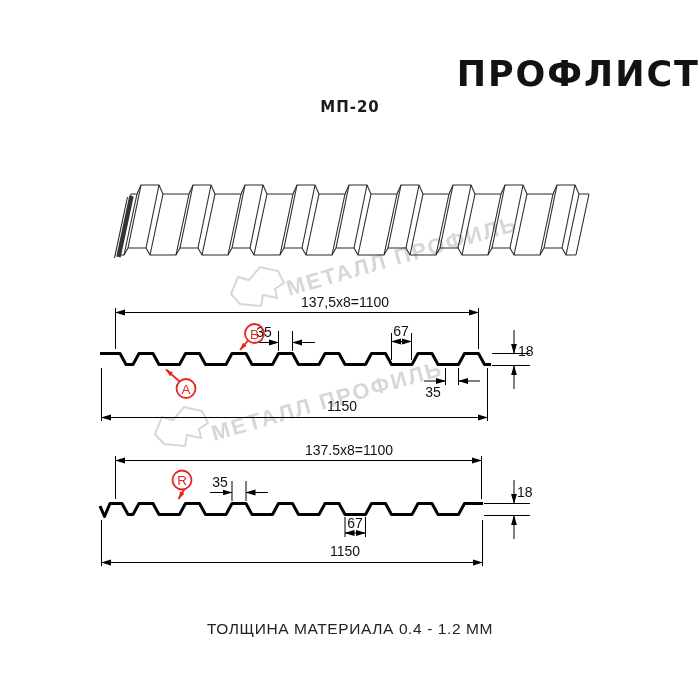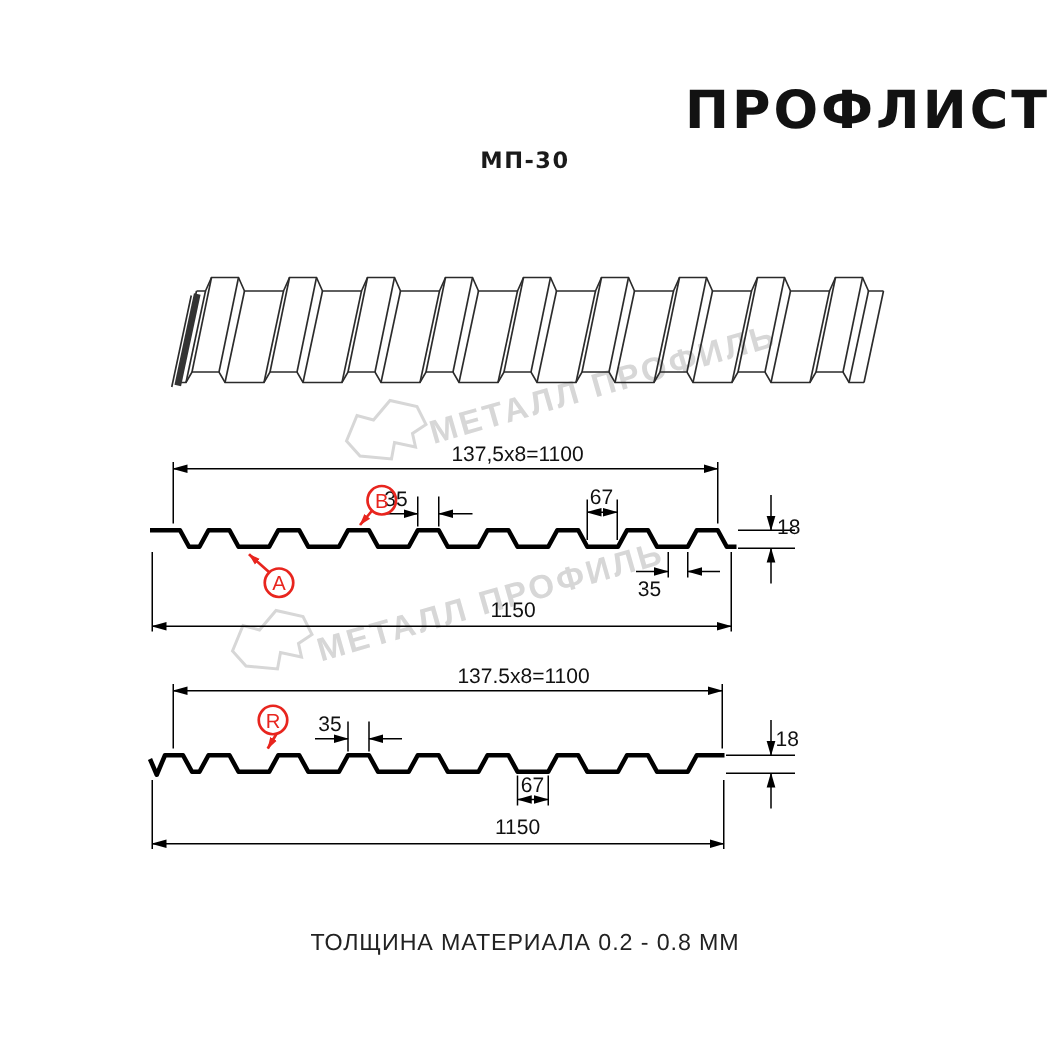--- a/index.html
+++ b/index.html
@@ -22,22 +22,22 @@
   .wmtext{font:bold 22px "Liberation Sans",sans-serif;fill:var(--wm,#d7d7d7);
           letter-spacing:2px;}
   .red{stroke:var(--red,#e8251e);fill:none;stroke-width:1.8;}
   .redletter{font:13.5px "Liberation Sans",sans-serif;fill:var(--red,#e8251e);}
   .l3d{stroke:#2b2b2b;stroke-width:1.1;fill:none;}
 </style>
 </head>
 <body>
 
 <div class="title">ПРОФЛИСТ</div>
-<div class="subtitle">МП-30</div>
-<div class="footer">ТОЛЩИНА МАТЕРИАЛА 0.2 - 0.8 ММ</div>
+<div class="subtitle">МП-20</div>
+<div class="footer">ТОЛЩИНА МАТЕРИАЛА 0.4 - 1.2 ММ</div>
 
 <svg width="700" height="700" viewBox="0 0 700 700">
   <defs>
     <marker id="ab" markerUnits="userSpaceOnUse" markerWidth="10" markerHeight="7" viewBox="0 0 10 7" refX="9.5" refY="3.5" orient="auto-start-reverse">
       <path d="M0,0.6 L10,3.5 L0,6.4 Z" fill="#000"></path>
     </marker>
     <marker id="ar" markerUnits="userSpaceOnUse" markerWidth="8" markerHeight="6" viewBox="0 0 8 6" refX="7.5" refY="3" orient="auto-start-reverse">
       <path d="M0,0.5 L8,3 L0,5.5 Z" fill="#e8251e"></path>
     </marker>
   </defs>

